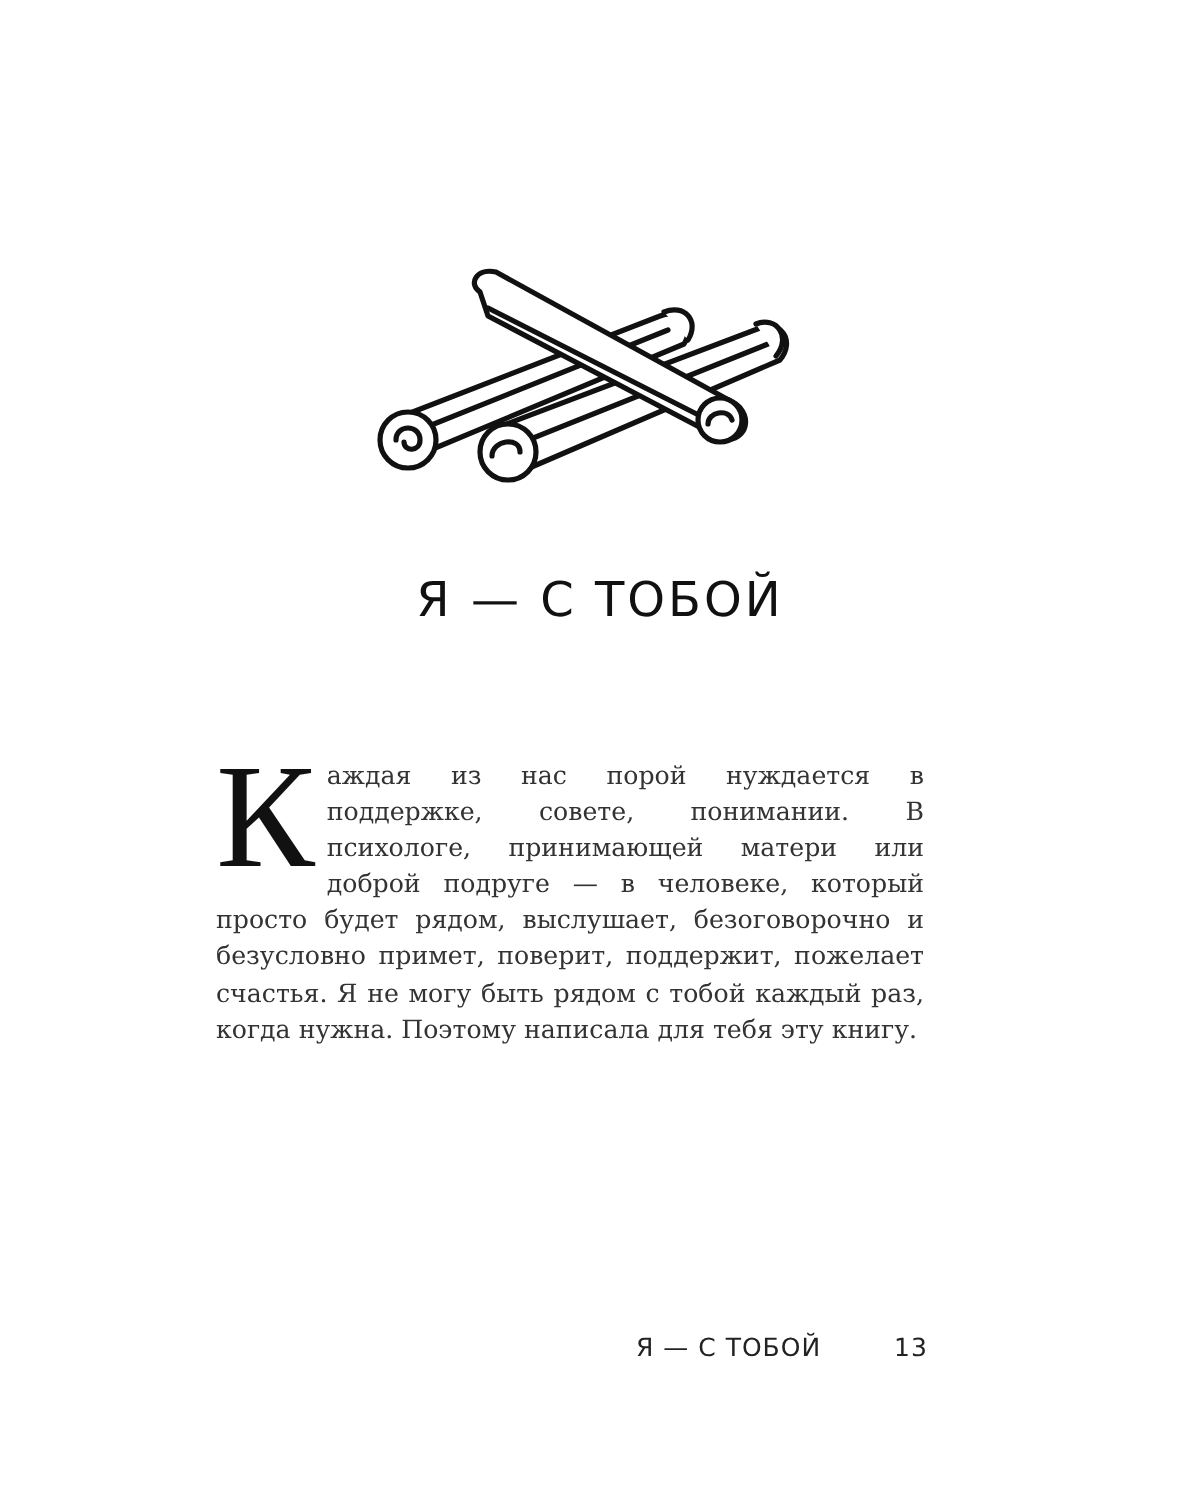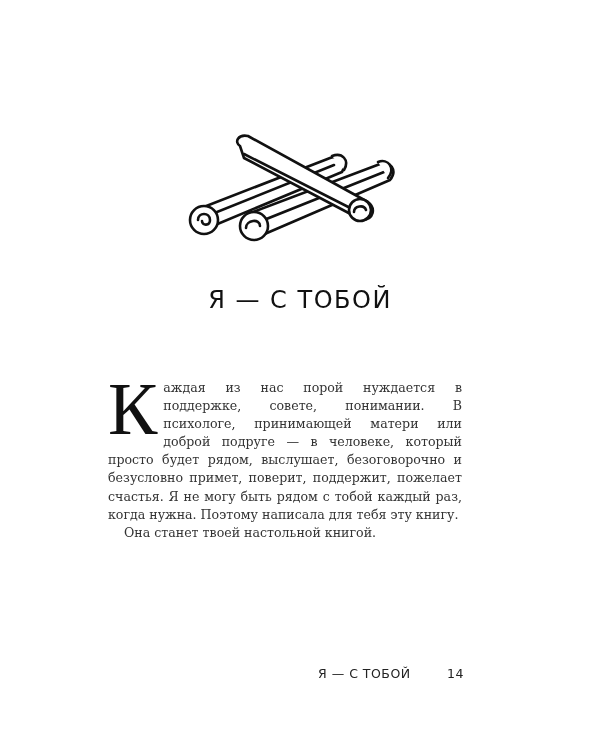--- a/index.html
+++ b/index.html
@@ -55,20 +55,19 @@
       <path d="M62 26 L184 88"></path>
       <ellipse cx="178" cy="82" rx="11" ry="11"></ellipse>
       <path d="M172 84 C172 78 182 76 184 82"></path>
     </svg>
   </div>
 
   <div class="chapter-title">Я — С ТОБОЙ</div>
 
   <div class="body-text">
     <p class="first"><span class="dropcap">К</span><span>аждая из нас порой нуждается в поддержке, со­вете, понимании. В психологе, принимающей матери или доброй подруге — в человеке, ко­торый просто будет рядом, выслушает, безоговорочно и безусловно примет, поверит, поддержит, пожелает счастья. Я не могу быть рядом с тобой каждый раз, ког­да нужна. Поэтому написала для тебя эту книгу.</span></p>
-    <p>Она станет твоей настольной книгой.</p>
   </div>
 
   <div class="running-footer">
     <span class="footer-title">Я — С ТОБОЙ</span>
-    <span class="footer-page">14</span>
+    <span class="footer-page">13</span>
   </div>
 </div>
 
 </body></html>

